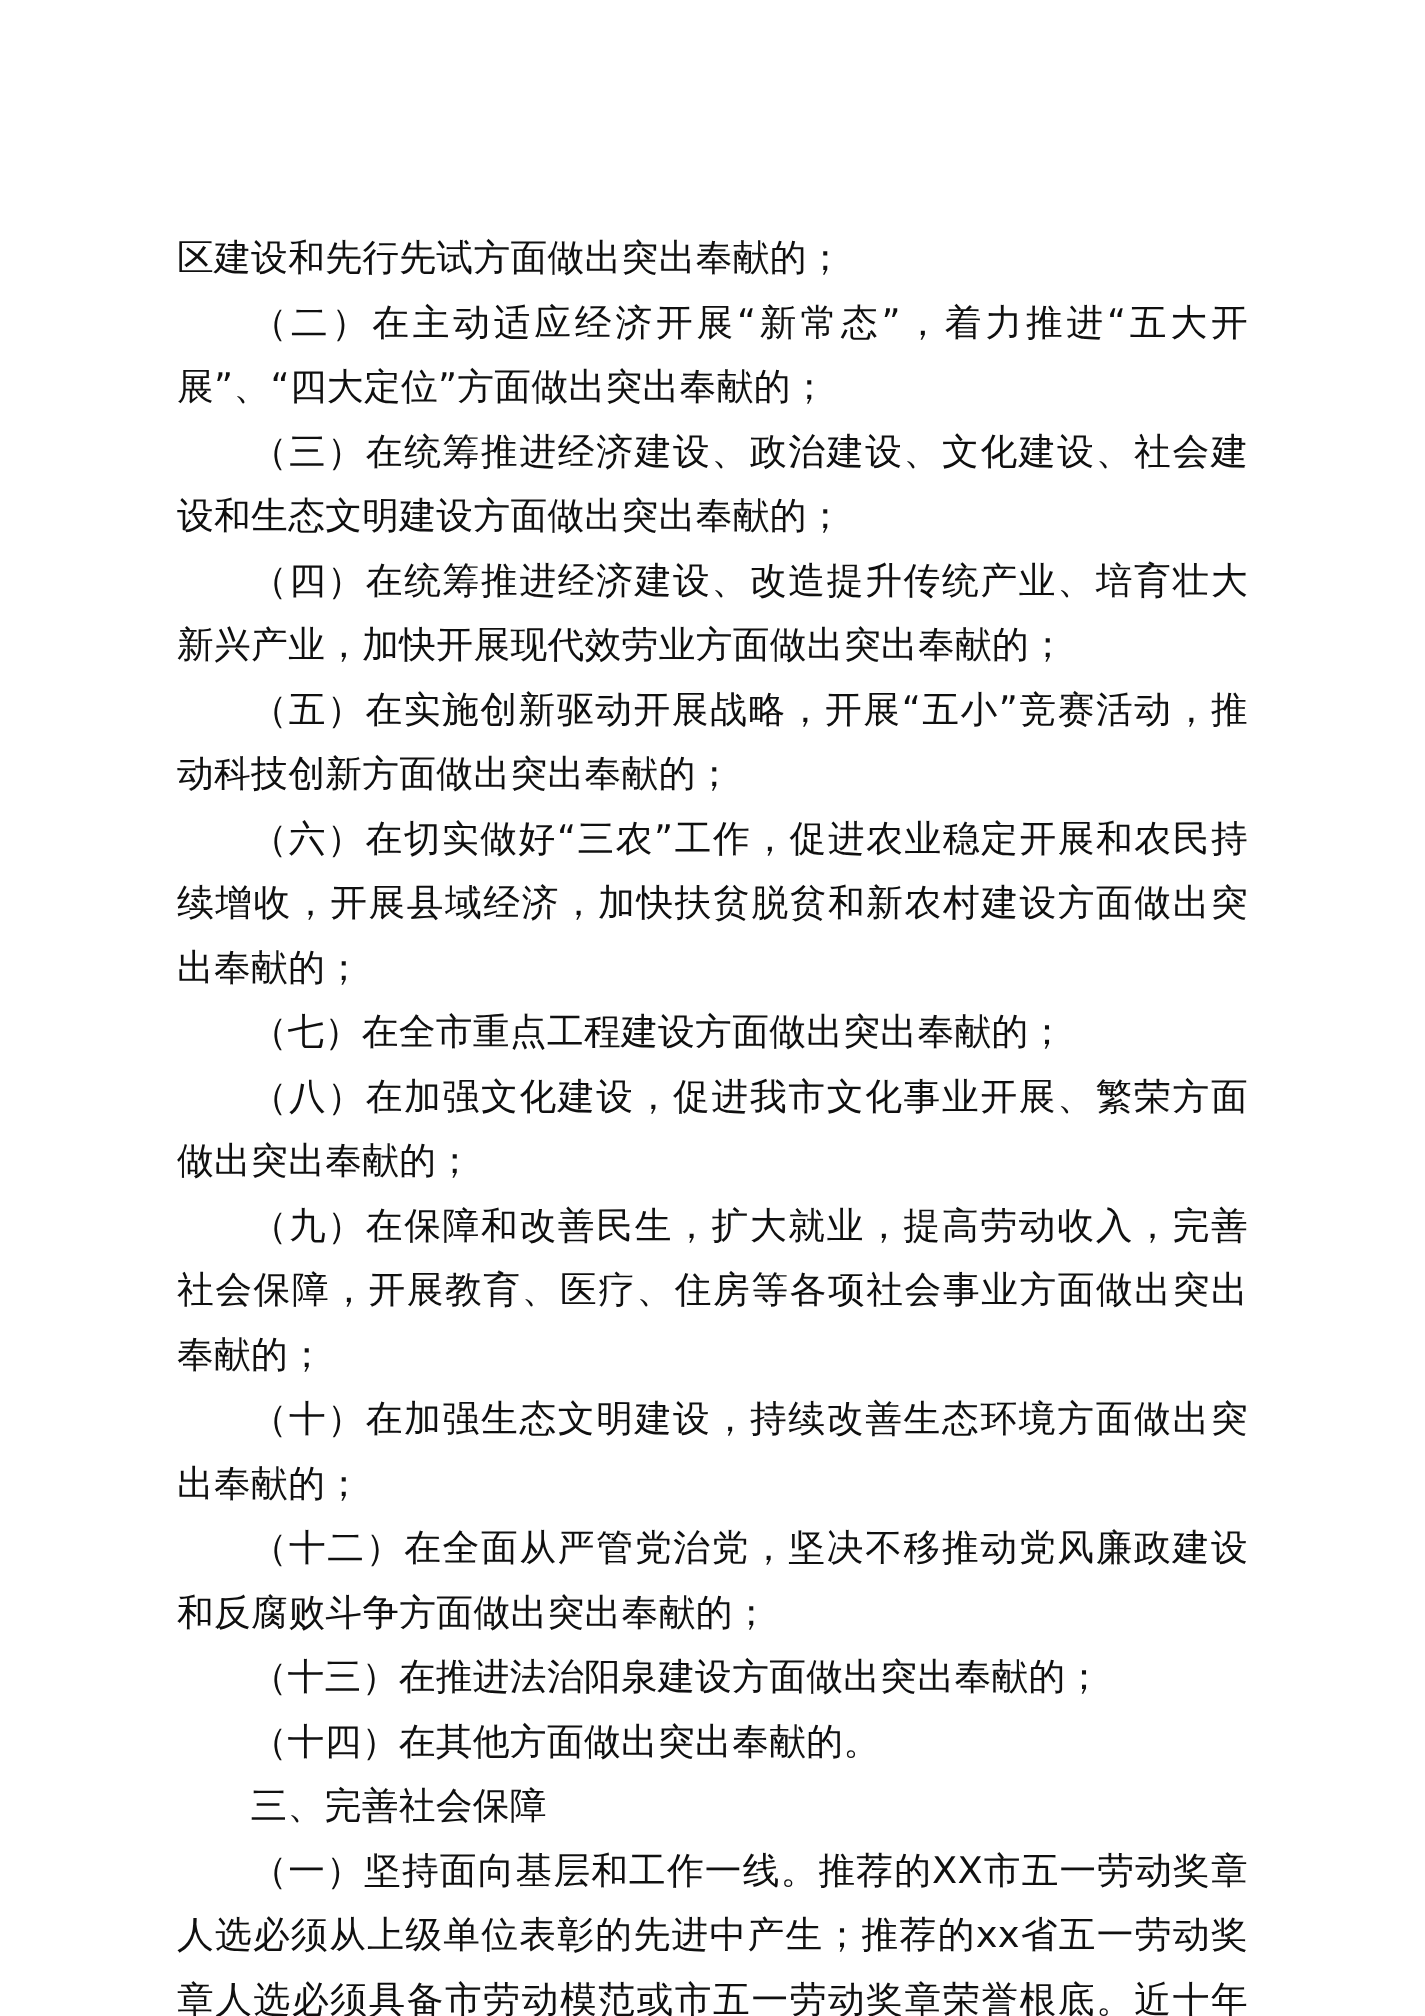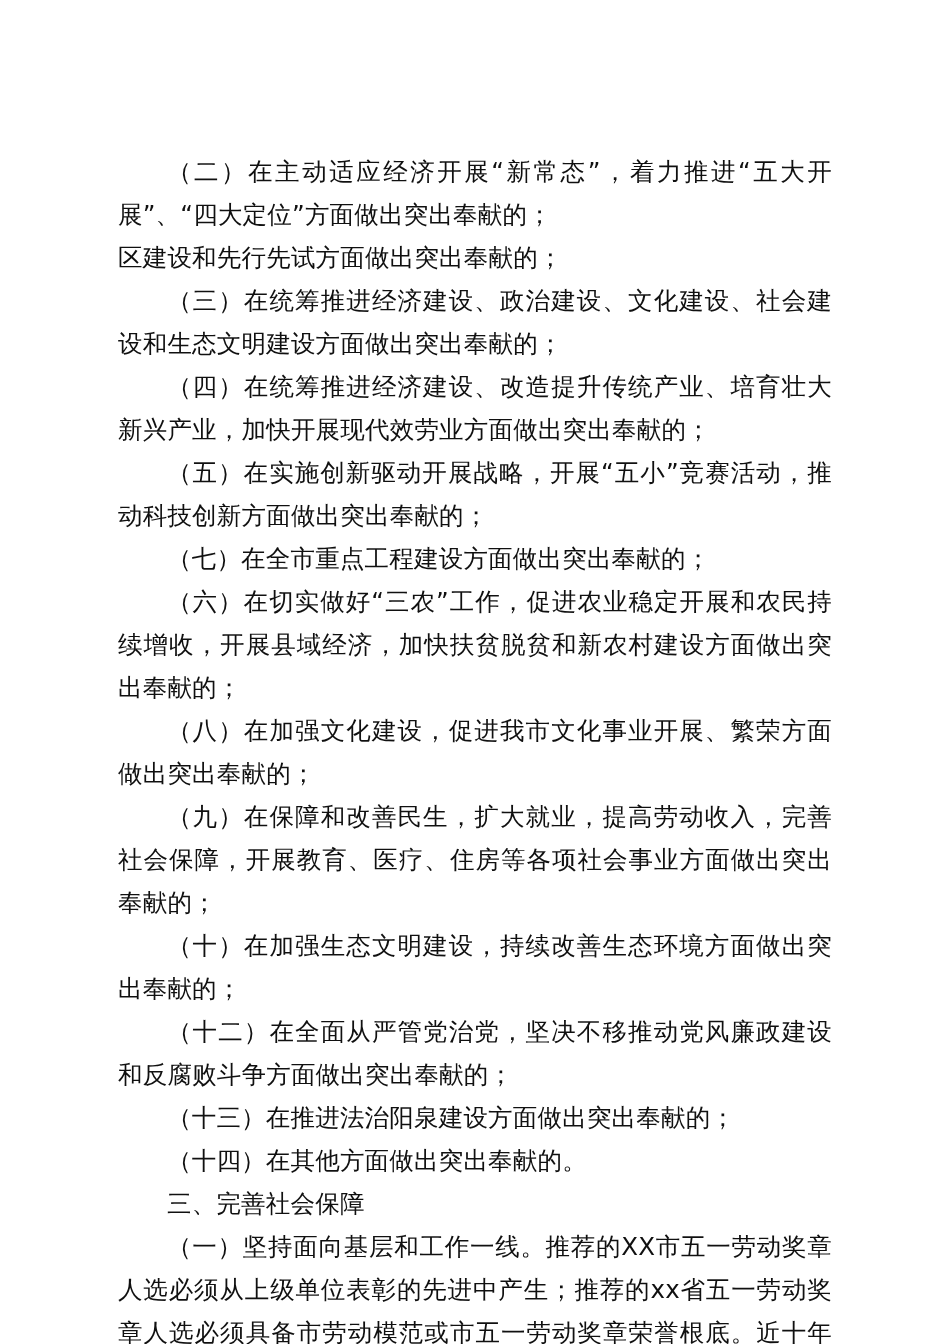--- a/index.html
+++ b/index.html
@@ -34,27 +34,27 @@
   }
   .para.no-indent {
     text-indent: 0;
   }
 </style>
 </head>
 <body>
 
 <div class="page">
   <div class="doc-body">
+    <p class="para no-indent">区建设和先行先试方面做出突出奉献的；</p>
     <p class="para">（二）在主动适应经济开展“新常态”，着力推进“五大开展”、“四大定位”方面做出突出奉献的；</p>
-    <p class="para no-indent">区建设和先行先试方面做出突出奉献的；</p>
     <p class="para">（三）在统筹推进经济建设、政治建设、文化建设、社会建设和生态文明建设方面做出突出奉献的；</p>
     <p class="para">（四）在统筹推进经济建设、改造提升传统产业、培育壮大新兴产业，加快开展现代效劳业方面做出突出奉献的；</p>
     <p class="para">（五）在实施创新驱动开展战略，开展“五小”竞赛活动，推动科技创新方面做出突出奉献的；</p>
+    <p class="para">（六）在切实做好“三农”工作，促进农业稳定开展和农民持续增收，开展县域经济，加快扶贫脱贫和新农村建设方面做出突出奉献的；</p>
     <p class="para">（七）在全市重点工程建设方面做出突出奉献的；</p>
-    <p class="para">（六）在切实做好“三农”工作，促进农业稳定开展和农民持续增收，开展县域经济，加快扶贫脱贫和新农村建设方面做出突出奉献的；</p>
     <p class="para">（八）在加强文化建设，促进我市文化事业开展、繁荣方面做出突出奉献的；</p>
     <p class="para">（九）在保障和改善民生，扩大就业，提高劳动收入，完善社会保障，开展教育、医疗、住房等各项社会事业方面做出突出奉献的；</p>
     <p class="para">（十）在加强生态文明建设，持续改善生态环境方面做出突出奉献的；</p>
     <p class="para">（十二）在全面从严管党治党，坚决不移推动党风廉政建设和反腐败斗争方面做出突出奉献的；</p>
     <p class="para">（十三）在推进法治阳泉建设方面做出突出奉献的；</p>
     <p class="para">（十四）在其他方面做出突出奉献的。</p>
     <p class="para">三、完善社会保障</p>
     <p class="para">（一）坚持面向基层和工作一线。推荐的XX市五一劳动奖章人选必须从上级单位表彰的先进中产生；推荐的xx省五一劳动奖章人选必须具备市劳动模范或市五一劳动奖章荣誉根底。近十年已获得过xx省五一劳动奖状、xx省工人先锋号和xx省五一劳动奖章的单位（集体）、个人原那么上不重复推荐。推荐评选要符合以下比例要求：在推荐XX市五一劳动奖章的人选</p>
   </div>
 </div>

